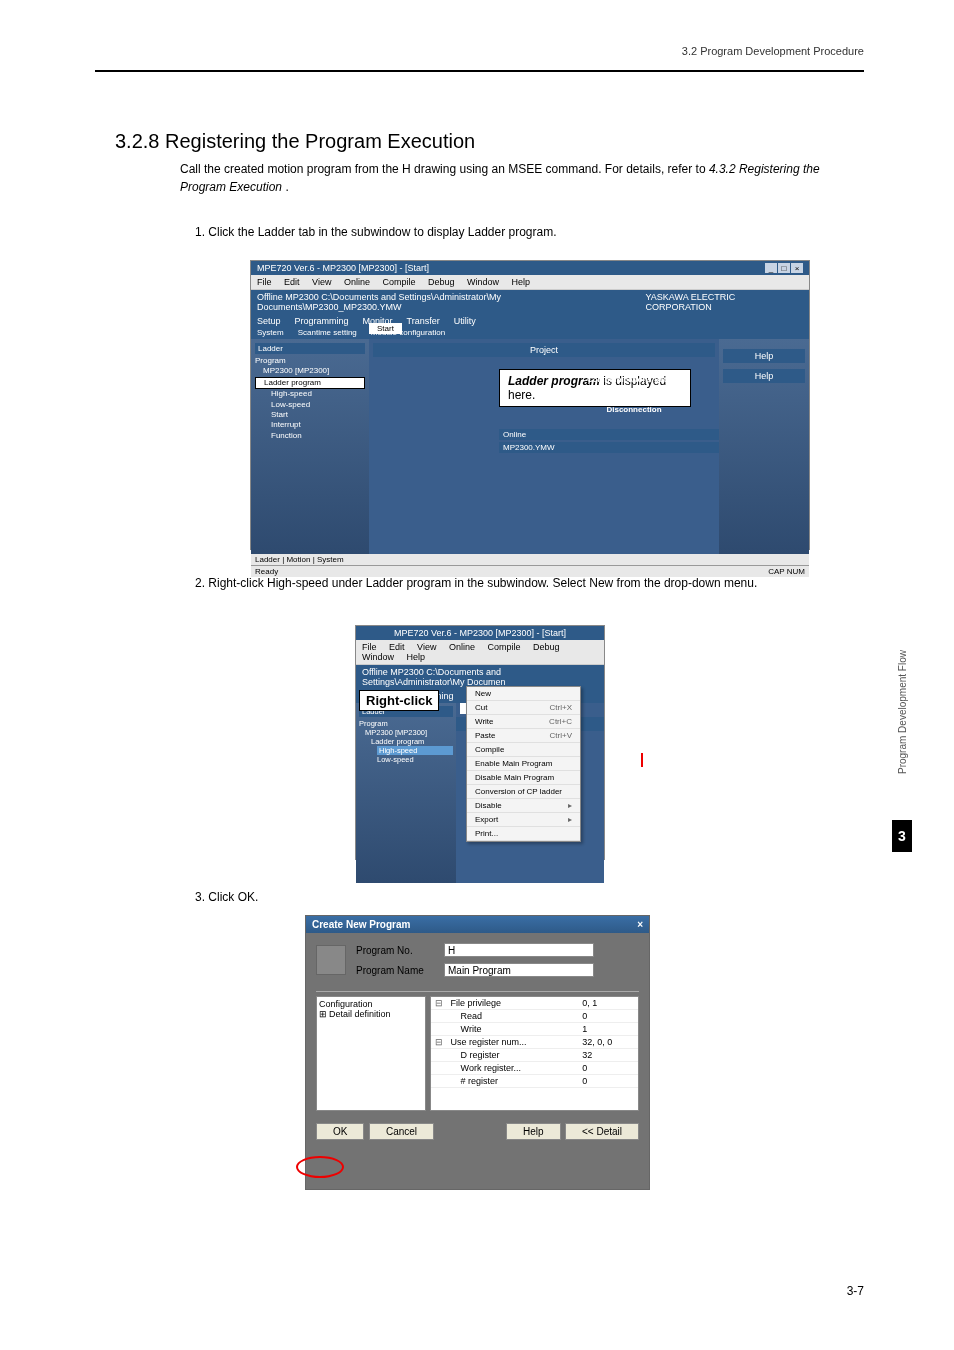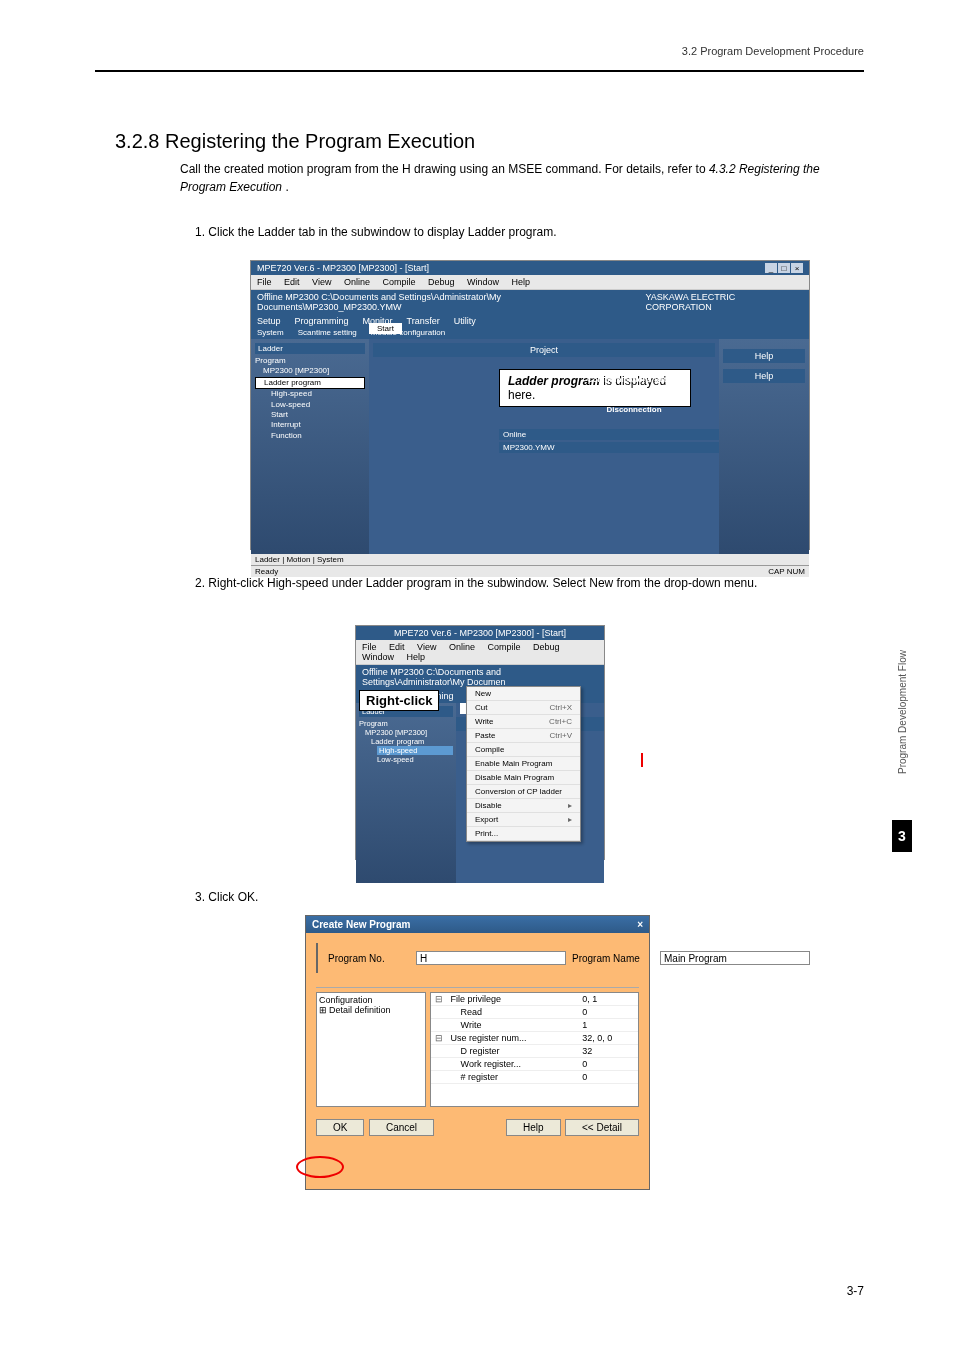--- a/index.html
+++ b/index.html
@@ -278,21 +278,21 @@
     left: 195px;
     font-size: 12px;
   }
   .screenshot-3 {
     position: absolute;
     top: 915px;
     left: 305px;
     width: 345px;
     height: 275px;
     border: 1px solid #666;
-    background: #fdba74;
+    background: #737373;
   }
   .ss3-titlebar {
     background: linear-gradient(#3a6ea5,#2e5a88);
     color: #fff;
     font-size: 10px;
     padding: 3px 6px;
     font-weight: bold;
     display: flex;
     justify-content: space-between;
   }
@@ -301,21 +301,21 @@
     display: flex;
     gap: 10px;
     align-items: center;
   }
   .ss3-icon {
     width: 30px;
     height: 30px;
     background: #888;
     border: 1px solid #666;
   }
-  .ss3-fields { font-size: 10px; display: flex; gap: 6px; }
+  .ss3-fields { font-size: 10px; display: flex; flex-direction: column; gap: 6px; }
   .ss3-fields .row { display: flex; gap: 8px; align-items: center; }
   .ss3-fields .lbl { width: 80px; }
   .ss3-input {
     border: 1px solid #888;
     background: #fff;
     padding: 1px 3px;
     font-size: 10px;
     width: 150px;
     height: 14px;
   }

